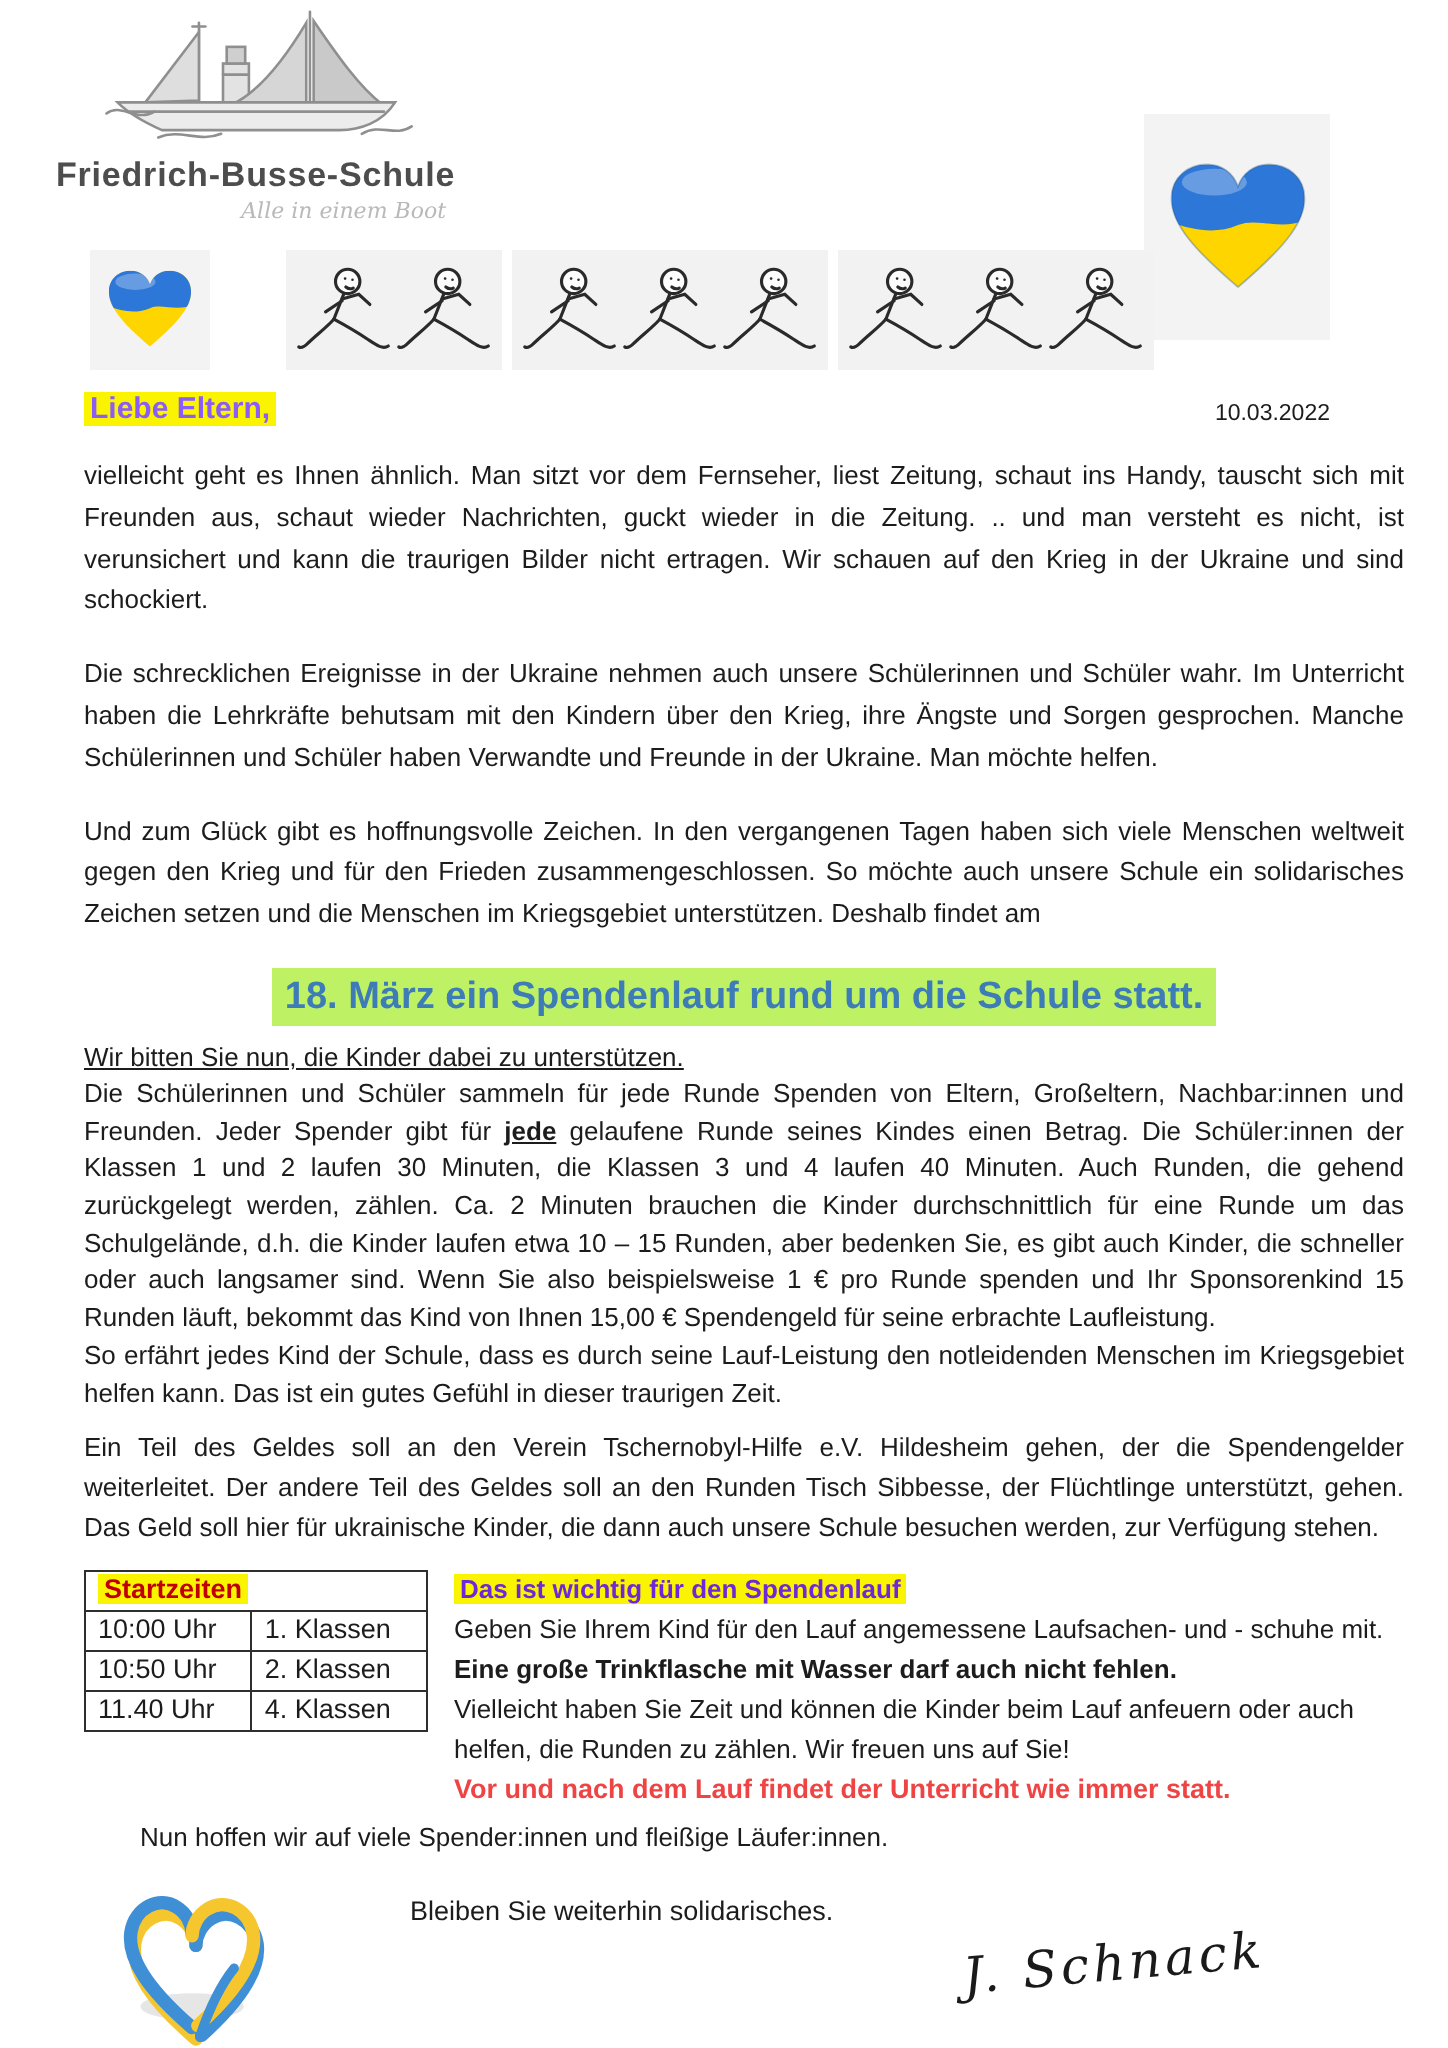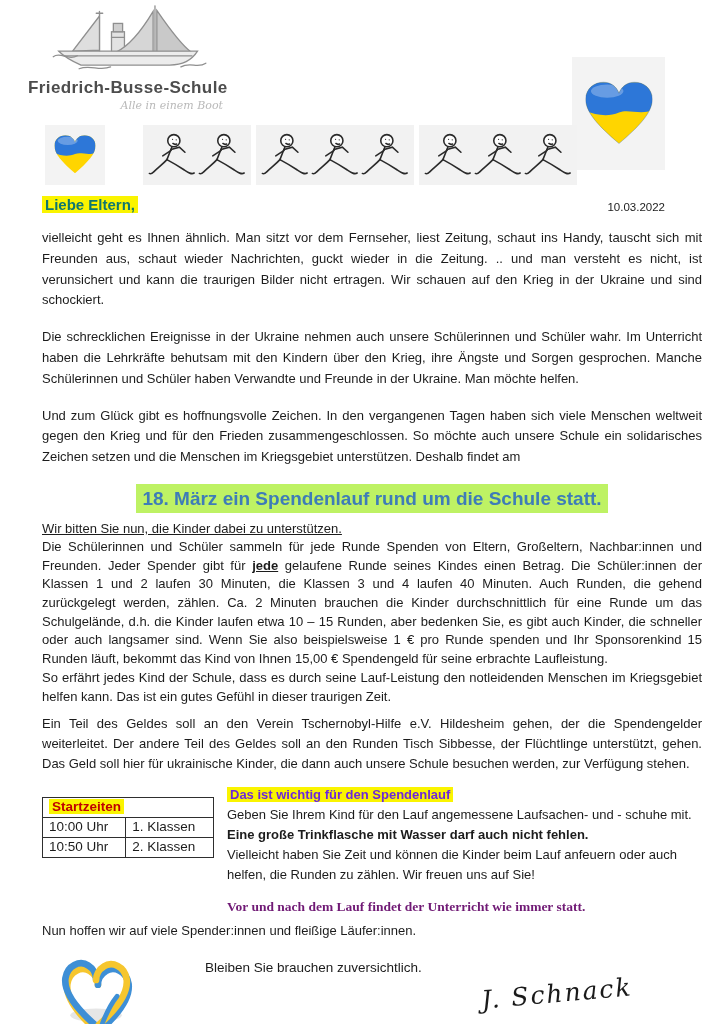--- a/index.html
+++ b/index.html
@@ -16,40 +16,40 @@
   .heart-box-right { position:absolute; left:572px; top:57px; width:93px; height:113px; background:#f3f3f3; display:flex; align-items:center; justify-content:center; }
   .heart-box-left { position:absolute; left:45px; top:125px; width:60px; height:60px; background:#f3f3f3; display:flex; align-items:center; justify-content:center; }
   
   .runners { position:absolute; left:143px; top:125px; height:60px; display:flex; gap:5px; }
   .runner-strip { background:#f2f2f2; display:flex; align-items:center; padding:3px 5px; gap:2px; }
   .runner-strip svg { display:block; }
   
   .salutation { position:absolute; left:42px; top:196px; font-size:15px; font-weight:bold; }
   .date { position:absolute; right:59px; top:201px; font-size:11.5px; color:#1c1c1c; }
   .hl { background:#faf400; padding:0 3px; }
-  .salutation .hl { color:#0f766e; }
+  .salutation .hl { color:#8b5cf6; }
   
   .content { position:absolute; left:42px; top:228px; width:660px; font-size:13px; line-height:20.8px; text-align:justify; }
   .content p.intro { margin-bottom:16px; }
   .headline-wrap { text-align:center; margin:4px 0 7px 0; }
   .headline { display:inline-block; font-size:19px; line-height:29px; font-weight:bold; color:#3e7cb8; background:#bef264; padding:0 6px; }
   .appeal { text-decoration:underline; text-align:left; line-height:18px; margin-bottom:0; }
   .details { line-height:18.7px; margin:0 0 8px 0; }
   .details .emph { font-weight:bold; text-decoration:underline; }
   .distribution { line-height:20px; margin-bottom:11px; }
   
   .columns { display:flex; align-items:flex-start; }
-  table.startzeiten { border-collapse:collapse; width:172px; flex:0 0 172px;margin-top:12px; }
+  table.startzeiten { border-collapse:collapse; width:172px; flex:0 0 172px; }
   table.startzeiten td { border:1.6px solid #2e2e2e; font-size:13.5px; line-height:16px; padding:1px 6px 2px 6px; text-align:left; }
   table.startzeiten .tbl-title { color:#c00000; font-weight:bold; }
   .important { margin-left:13px; width:475px; font-size:13px; line-height:20px; text-align:left; }
   .important-title { color:#6d28d9; font-weight:bold; }
   .important .bold-line { font-weight:bold; }
-  .notice { margin-top:12px; color:#701a75; font-weight:bold; font-size:13.5px;font-family:Liberation Serif, serif; }
-  .hope { margin-top:4px; text-align:left; }
+  .notice { margin-top:0; color:#ef4444; font-weight:bold; font-size:13.5px; }
+  .hope { margin-top:4px; text-align:left;margin-left:28px; }
   
   .closing { position:relative; height:130px; }
   .ribbon-heart { position:absolute; left:12px; top:8px; }
   .stay { position:absolute; left:163px; top:16px; font-size:13.5px; }
   .regards { position:absolute; left:388px; top:16px; font-size:13.5px; }
   .signature { position:absolute; left:410px; top:42px; width:210px; text-align:center;
     font-family:"DejaVu Serif", serif; font-style:italic; font-size:25px; color:#1a1a1a;
     transform:rotate(-5deg); letter-spacing:2px; }
 </style>
 </head>
@@ -190,20 +190,24 @@
             <td colspan="2"><span class="hl tbl-title">Startzeiten</span></td>
           </tr>
           <tr>
             <td>10:00 Uhr</td>
             <td>1. Klassen</td>
           </tr>
           <tr>
             <td>10:50 Uhr</td>
             <td>2. Klassen</td>
           </tr>
+          <tr>
+            <td>11.40 Uhr</td>
+            <td>4. Klassen</td>
+          </tr>
         </tbody>
       </table>
 
       <div class="important">
         <div><span class="hl important-title">Das ist wichtig für den Spendenlauf</span></div>
         <div>Geben Sie Ihrem Kind für den Lauf angemessene Laufsachen- und - schuhe mit.</div>
         <div class="bold-line">Eine große Trinkflasche mit Wasser darf auch nicht fehlen.</div>
         <div>Vielleicht haben Sie Zeit und können die Kinder beim Lauf anfeuern oder auch helfen, die Runden zu zählen.  Wir freuen uns auf Sie!</div>
         <div class="notice">Vor und nach dem Lauf findet der Unterricht wie immer statt.</div>
       </div>
@@ -215,18 +219,18 @@
       <svg class="ribbon-heart" width="86" height="100" viewBox="0 0 90 100">
         <ellipse cx="44" cy="66" rx="27" ry="7" fill="#dcdcdc" opacity="0.7"></ellipse>
         <g fill="none" stroke-linecap="round">
           <path d="M45,80 C22,60 11,44 13,30 C15,17 28,11 37,17 C42,20 45,26 45,31" stroke="#F6C62E" stroke-width="7" transform="translate(1,3)"></path>
           <path d="M45,80 C22,60 11,44 13,30 C15,17 28,11 37,17 C42,20 45,26 45,31" stroke="#3E8FD6" stroke-width="7" transform="translate(-1,-3)"></path>
           <path d="M45,31 C45,26 48,20 53,17 C62,11 75,17 77,30 C79,44 68,60 48,78" stroke="#3E8FD6" stroke-width="7" transform="translate(1,3)"></path>
           <path d="M45,31 C45,26 48,20 53,17 C62,11 75,17 77,30 C79,44 68,60 48,78" stroke="#F6C62E" stroke-width="7" transform="translate(-1,-2)"></path>
           <path d="M48,82 C52,70 58,56 66,46" stroke="#3E8FD6" stroke-width="5"></path>
         </g>
       </svg>
-      <div class="stay">Bleiben Sie brauchen zuversichtlich.</div>
+      <div class="stay">Bleiben Sie weiterhin solidarisches.</div>
       <div class="signature">J. Schnack</div>
     </div>
   </div>
 
 </div>
 
 </body></html>

